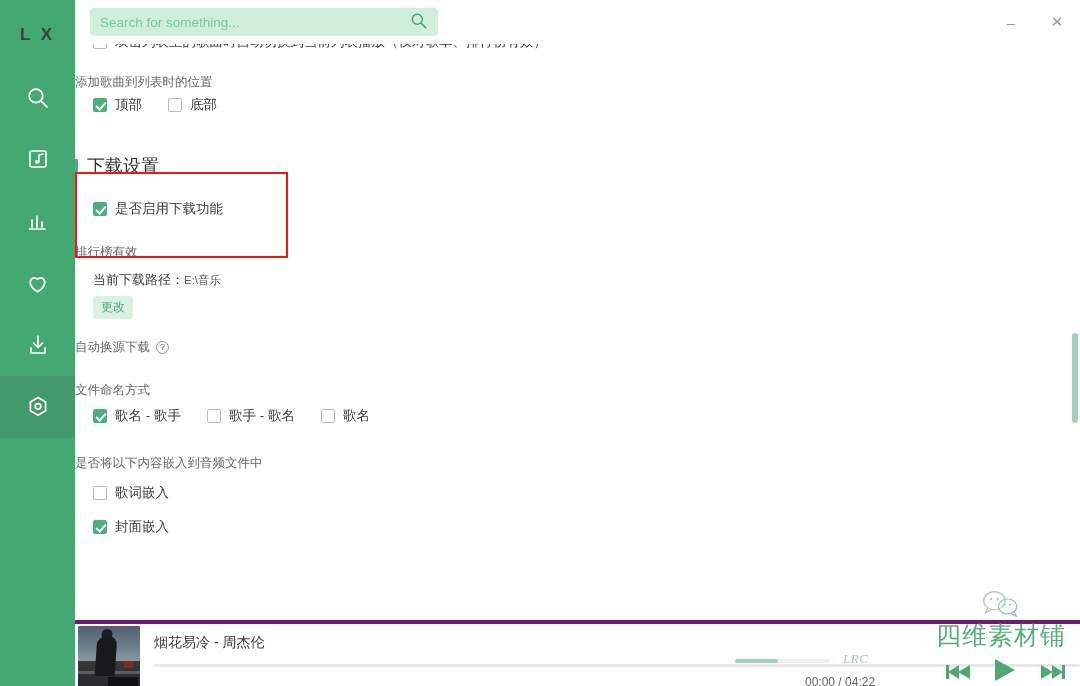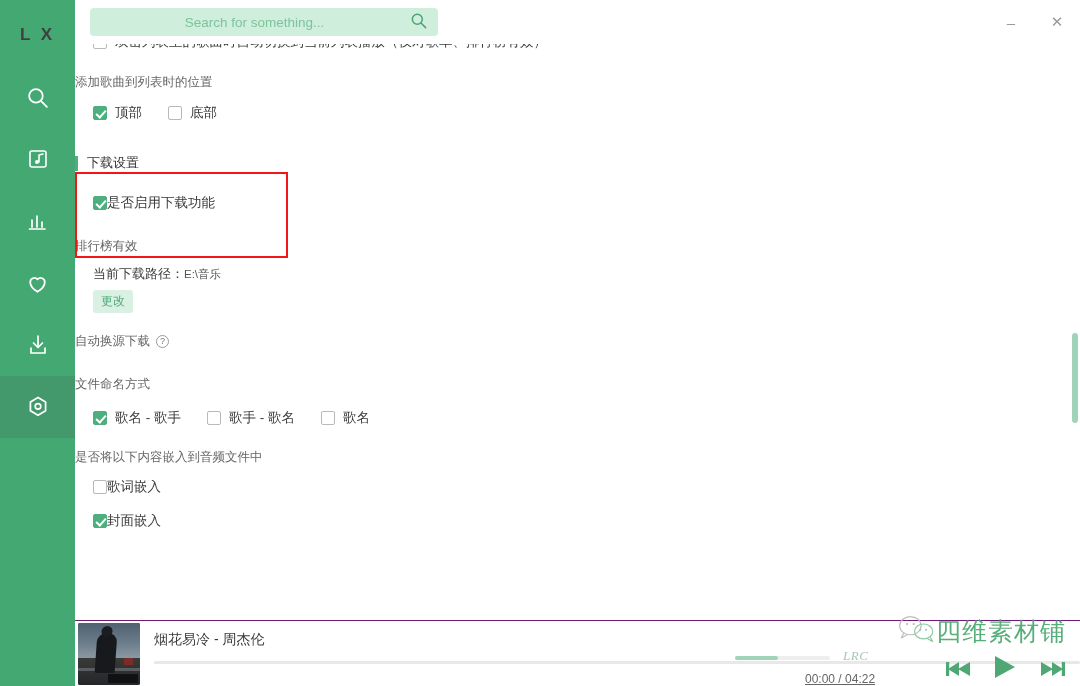--- a/index.html
+++ b/index.html
@@ -83,21 +83,20 @@
     position: relative;
   }
   #search-input {
     flex: 1 1 auto;
     border: none;
     outline: none;
     background: transparent;
     font-size: 13.5px;
     font-family: "Liberation Sans", sans-serif;
     color: #3f9e6b;
-    text-align: center;
   }
   #search-input::placeholder { color: #7cc49b; }
   .search-icon { flex: 0 0 auto; display: block; }
 
   .win-controls {
     position: absolute;
     right: 0; top: 0;
     height: 44px;
     display: flex;
     align-items: center;
@@ -116,26 +115,27 @@
     flex: 1 1 auto;
     position: relative;
     overflow: hidden;
     padding-right: 20px;
   }
   #scrollinner { position: relative; }
 
   .opt-row {
     display: flex;
     align-items: center;
+    gap: 8px;
     height: 26px;
     padding-left: 18px;
   }
   .opt-row-group {
     display: flex;
-    align-items: flex-end;
+    align-items: flex-start;
     height: 26px;
     padding-left: 18px;
     gap: 26px;
   }
   .opt-inline { display: flex; align-items: center; gap: 8px; }
 
   .cb {
     width: 14px; height: 14px;
     border: 1px solid #b9b9b9;
     border-radius: 2px;
@@ -182,21 +182,21 @@
     border-radius: 50%;
     font-size: 9px;
     color: #777;
     cursor: pointer;
     line-height: 1;
   }
   .section-head {
     display: flex;
     align-items: center;
     gap: 9px;
-    font-size: 13px;
+    font-size: 18px;
     color: #333;
   }
   .section-bar {
     width: 3px;
     height: 15px;
     background: #4caf7d;
     flex: 0 0 3px;
   }
   .path-line {
     padding-left: 18px;
@@ -266,21 +266,21 @@
     height: 90px;
     background: #9fd4b8;
     border-radius: 3px;
     cursor: pointer;
   }
 
   
   #player {
     flex: 0 0 66px;
     height: 66px;
-    border-top: 1px solid #701a75;
+    border-top: 4px solid #701a75;
     background: #ffffff;
     position: relative;
     display: flex;
     align-items: flex-start;
     z-index: 8;
   }
   #albumart {
     width: 62px; height: 62px;
     margin: 2px 0 0 3px;
     flex: 0 0 62px;
@@ -412,20 +412,21 @@
   #watermark {
     position: absolute;
     right: 14px;
     bottom: 38px;
     display: flex;
     align-items: center;
     gap: 0;
     pointer-events: none;
     z-index: 30;
     opacity: .93;
+    flex-direction: column;
   }
   #watermark .wm-text {
     font-size: 25px;
     color: #4aa86f;
     font-family: "Liberation Serif", serif;
     letter-spacing: 1px;
     line-height: 1;
     white-space: nowrap;
   }
 </style>

